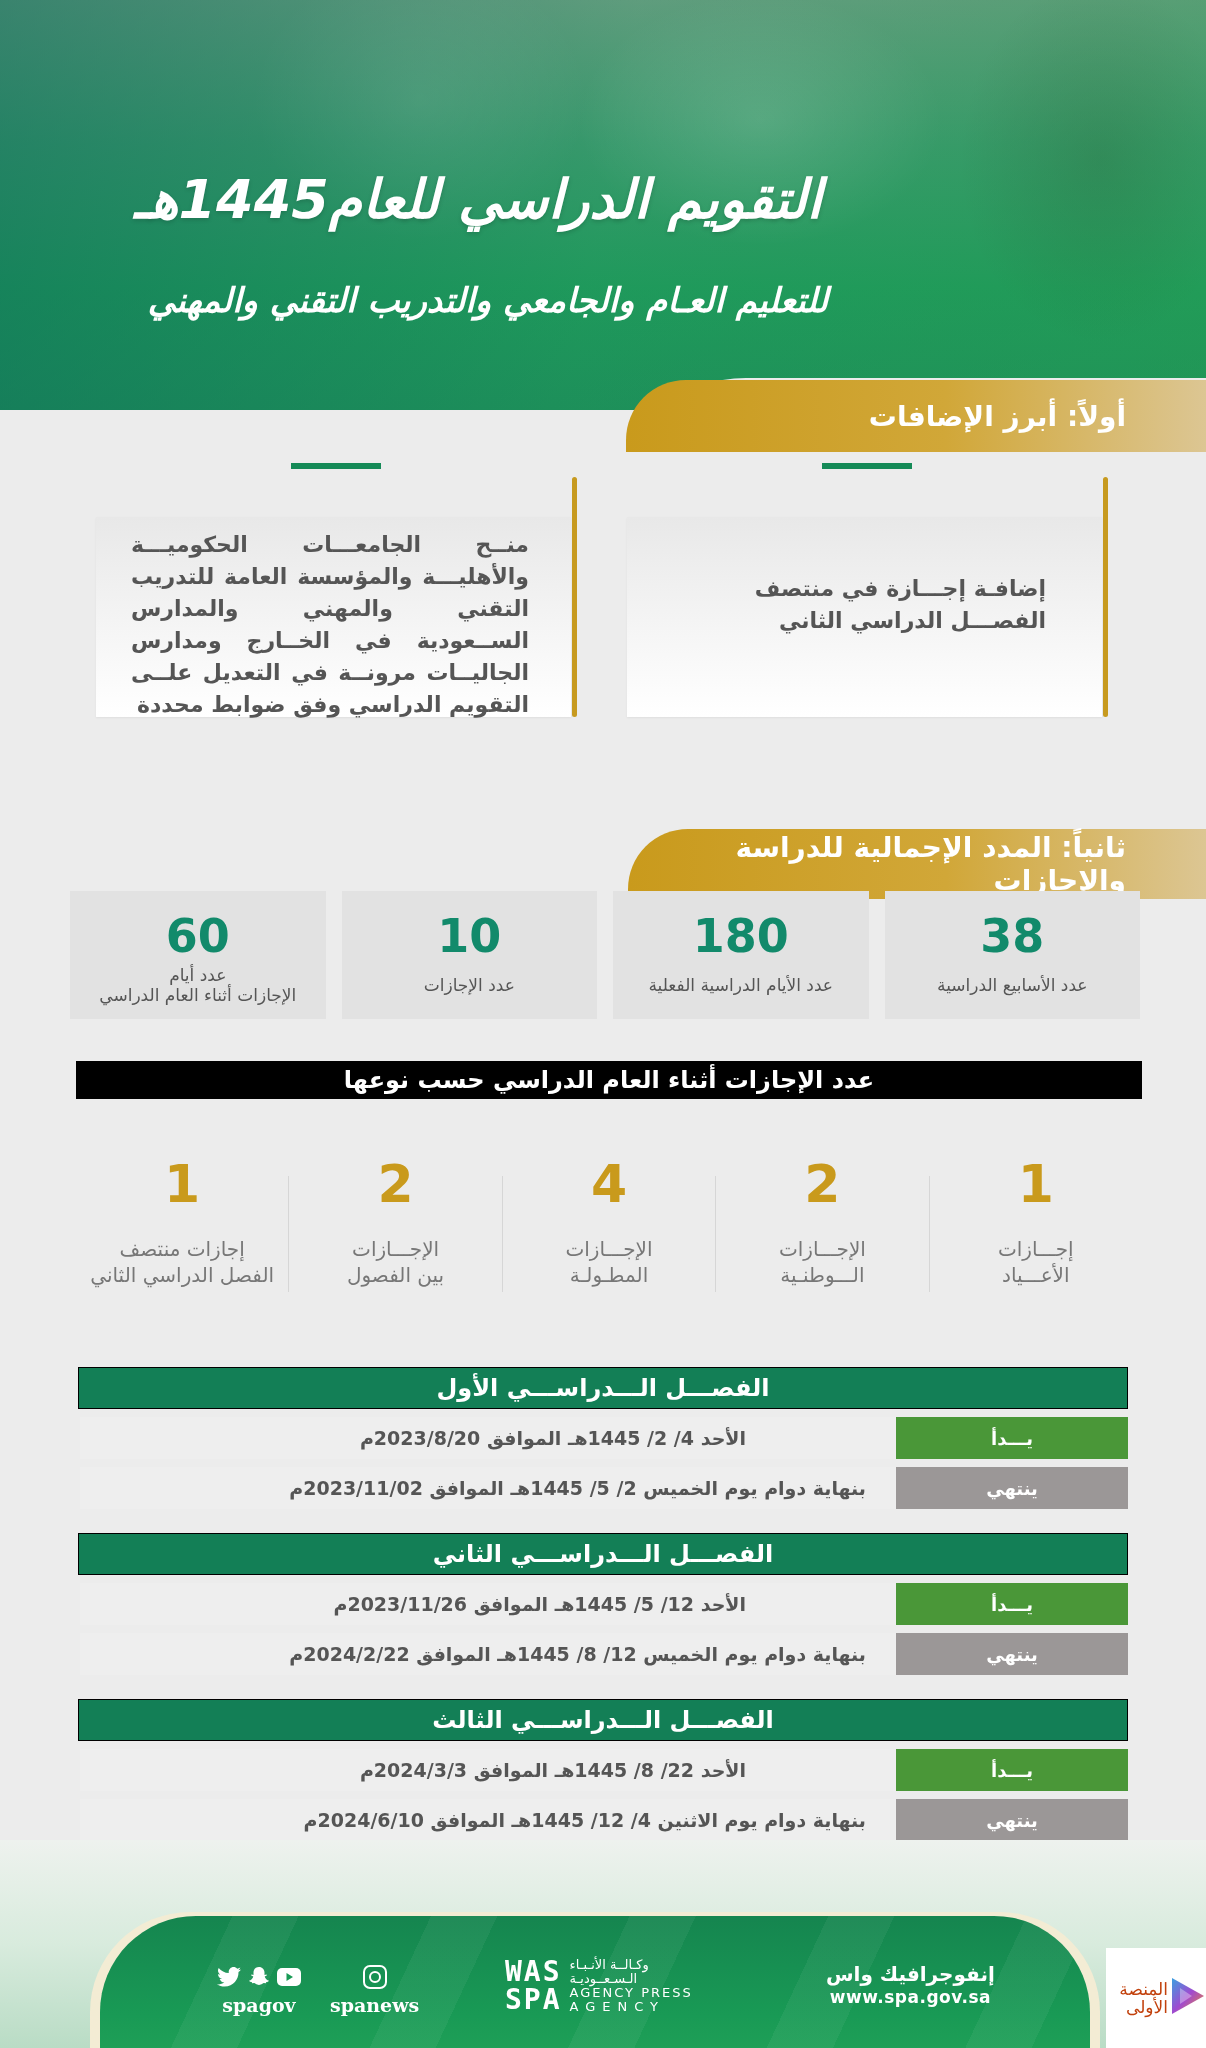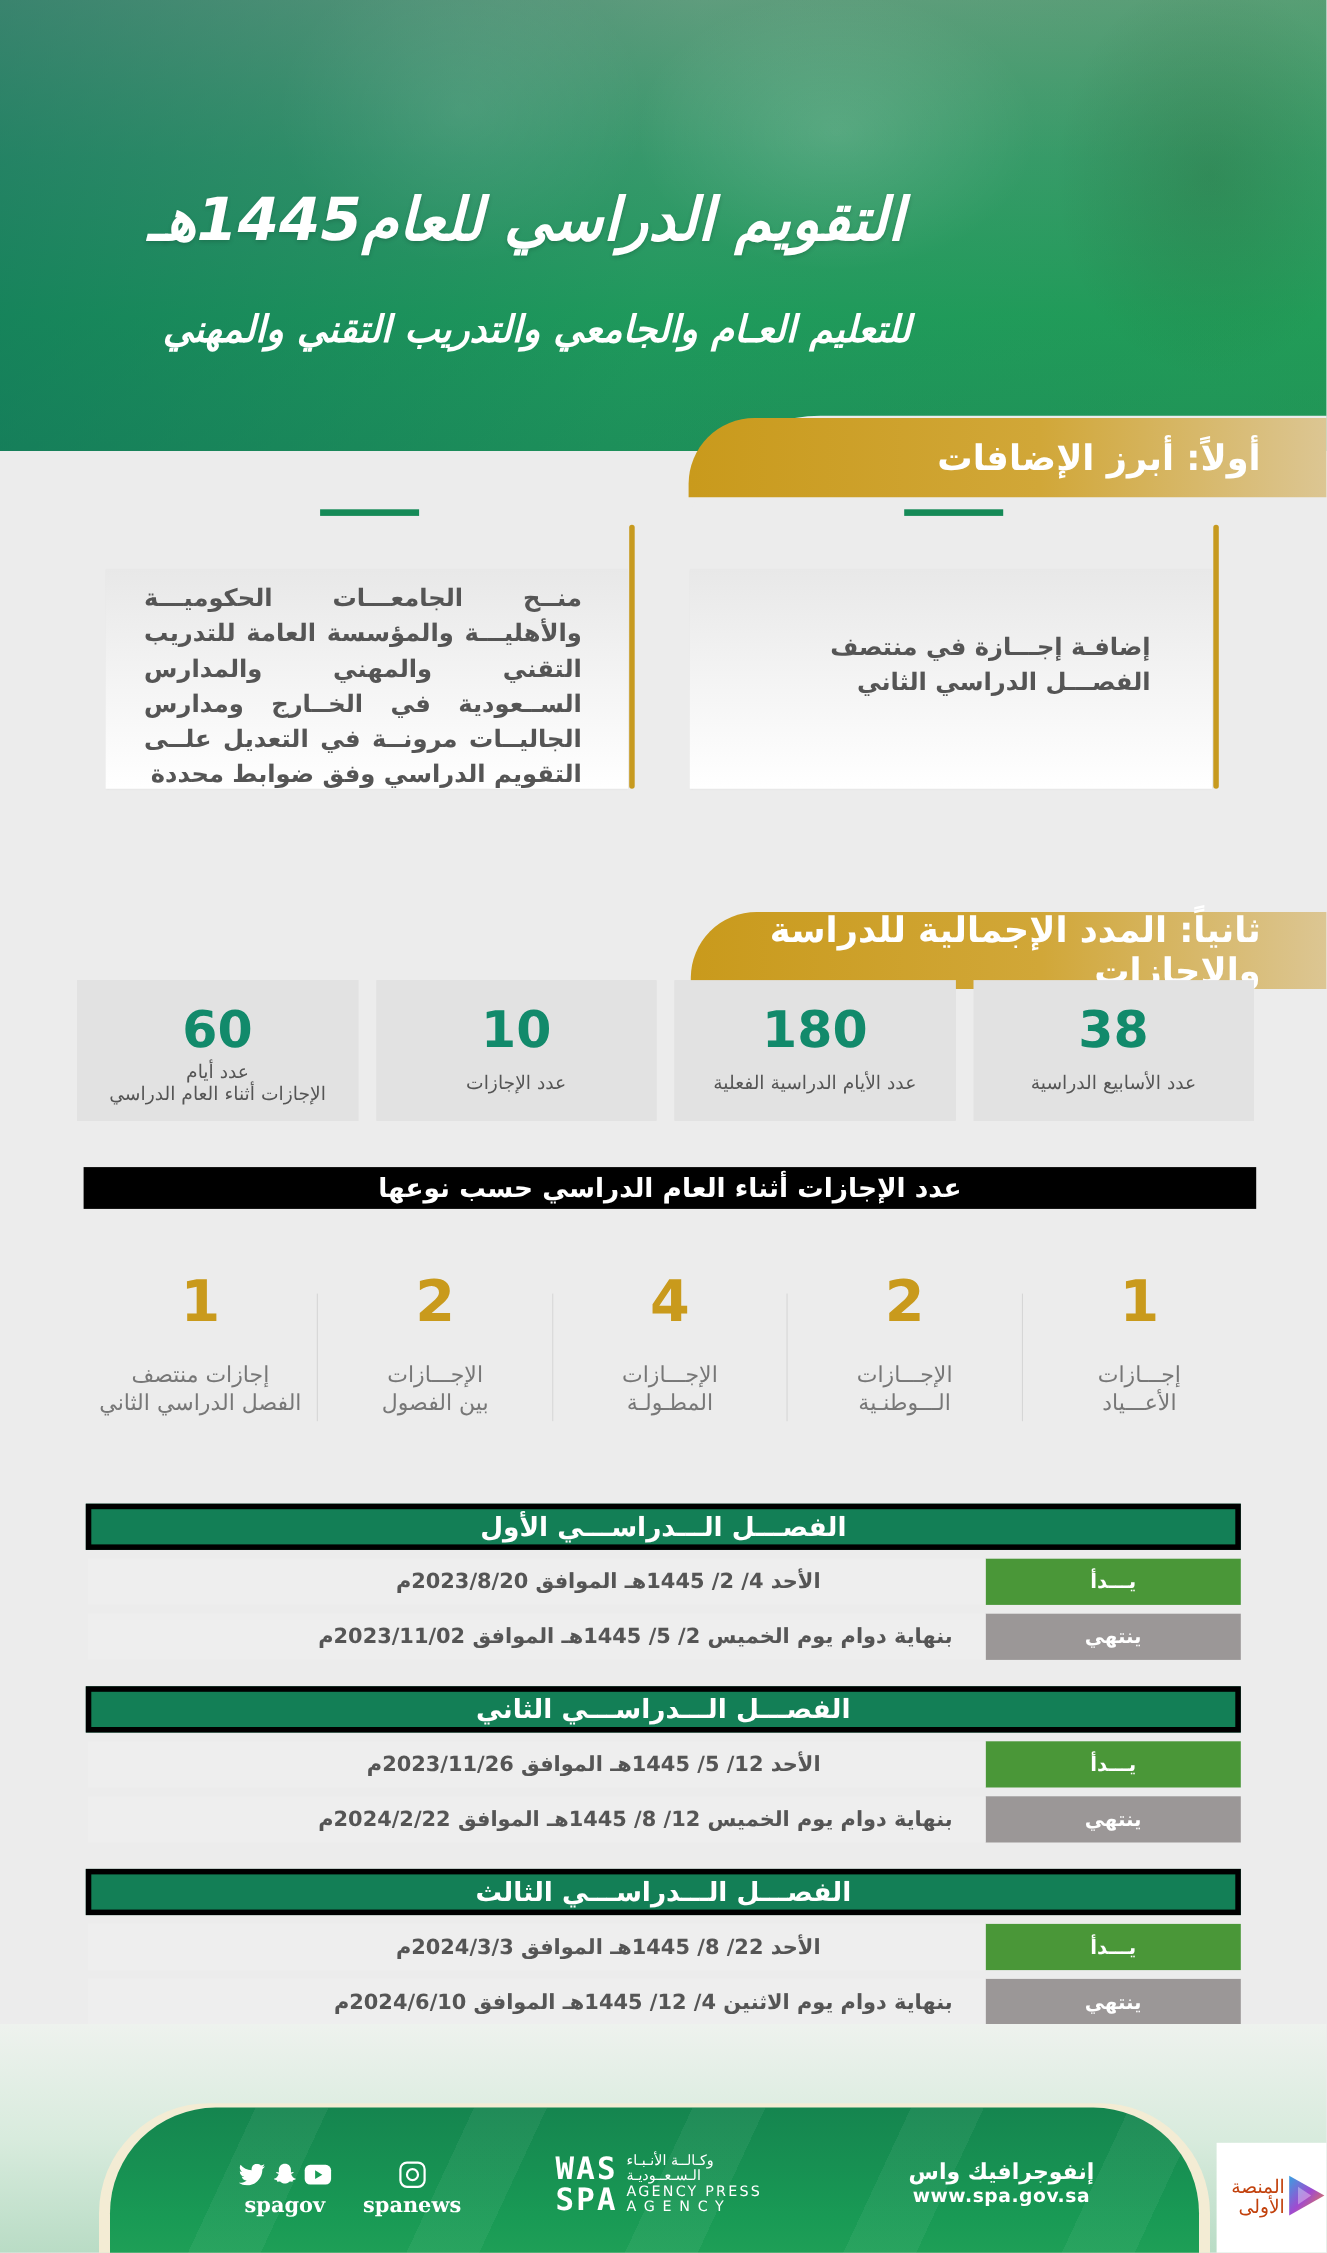--- a/index.html
+++ b/index.html
@@ -38,22 +38,22 @@
     .hero-sub {
       position: absolute; left: 0; right: 230px; top: 280px;
       text-align: center; color: #fff; font-weight: bold; font-size: 34px;
     }
 
     
     .banner {
       position: absolute; right: 0; height: 72px;
       background: linear-gradient(90deg, #c99a1c 0%, #d1a738 55%, #dcc693 100%);
       border-top-left-radius: 60px 60px;
-      color: #fff; font-weight: bold; font-size: 32px;
-      display: flex; align-items: center; padding-right: 60px;
+      color: #fff; font-weight: bold; font-size: 28px;
+      display: flex; align-items: center; padding-right: 80px;
     }
     .banner-1 { top: 380px; width: 580px; }
     .banner-2 { top: 829px; width: 578px; height: 70px; }
 
     
     .add-card {
       position: absolute; height: 200px;
       background: linear-gradient(180deg, #e8e8e8 0%, #f6f6f6 60%, #ffffff 100%);
       box-shadow: 0 1px 2px rgba(0,0,0,0.06);
     }
@@ -114,21 +114,21 @@
     }
 
     
     .semester { position: absolute; left: 78px; width: 1050px; }
     .sem-1 { top: 1367px; }
     .sem-2 { top: 1533px; }
     .sem-3 { top: 1699px; }
     .sem-title {
       height: 42px; background: #137f56; color: #fff; font-weight: bold; font-size: 24px;
       display: flex; align-items: center; justify-content: center;
-      border: 5px solid #000000;
+      border: 1px solid #000000;
     }
     .sem-row { display: flex; flex-direction: row; height: 42px; margin-top: 8px; }
     .sem-tag {
       width: 232px; color: #fff; font-weight: bold; font-size: 18px;
       display: flex; align-items: center; justify-content: center;
     }
     .sem-tag.start { background: #4a9738; }
     .sem-tag.end { background: #9b9797; }
     .sem-value {
       flex: 1; background: #eeeeee; color: #555; font-weight: bold; font-size: 19px;

